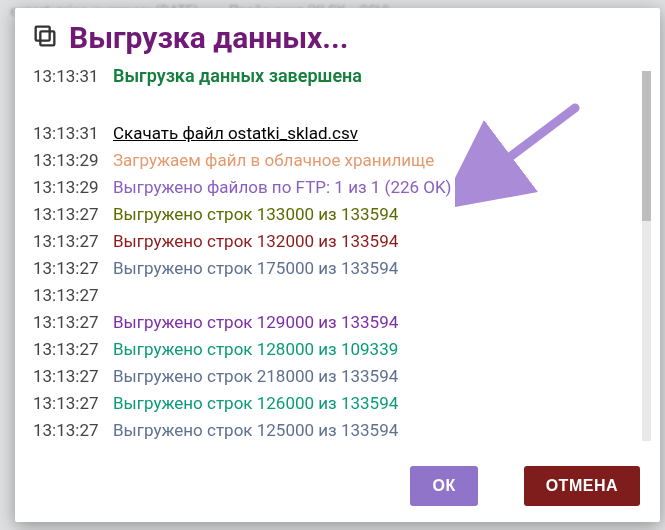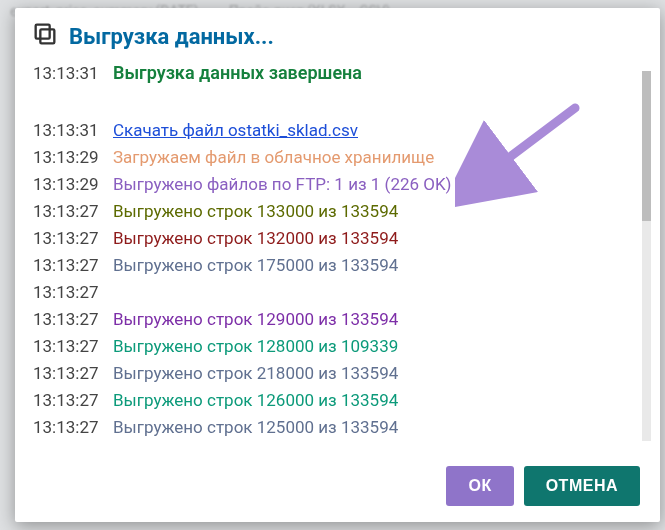--- a/index.html
+++ b/index.html
@@ -1,42 +1,42 @@
 <!DOCTYPE html>
 <html><head>
 <meta charset="utf-8">
 <style>
   html,body{margin:0;padding:0;width:665px;height:530px;background:#dcdfe2;font-family:"Segoe UI",Roboto,Arial,sans-serif;overflow:hidden;}
   .backdrop{position:absolute;inset:0;background:#e3e3e3;opacity:.35;}
   .bg-row{font-size:14px;color:#555;padding:3px 10px;filter:blur(1.2px);display:flex;gap:30px;}
   .modal{position:absolute;left:15px;top:8px;right:5px;bottom:8px;background:#fff;border-radius:2px;box-shadow:0 4px 18px rgba(0,0,0,.35);display:flex;flex-direction:column;}
   .hdr{display:flex;align-items:center;gap:10px;padding:12px 16px 8px 16px;}
   .hdr svg{flex:none;}
-  .title{font-size:22px;font-weight:700;color:#0369a1;}
+  .title{font-size:30px;font-weight:700;color:#701a75;}
   .body{flex:1;overflow:auto;padding:0 6px 4px 18px;position:relative;}
   .row{display:flex;align-items:flex-start;font-size:17px;line-height:26px;min-height:27px;}
   .ts{width:80px;flex:none;color:#444;}
   .msg{flex:1;}
   .lead .msg{font-weight:600;color:#15803d;font-size:18px;}
   .space{height:30px;}
-  .link{color:#1d4ed8;text-decoration:underline;}
+  .link{color:#000000;text-decoration:underline;}
   .c-peach{color:#e49a6f;}
   .c-purple{color:#8a5fc0;}
   .c-olive{color:#5c6a00;}
   .c-maroon{color:#8e1b1b;}
   .c-steel{color:#607090;}
   .c-orange{color:#df8b1f;}
   .c-violet{color:#7d2fa8;}
   .c-teal{color:#0c9a7a;}
   .scroll-track{position:absolute;top:63px;right:9px;width:9px;height:370px;background:#e9e9e9;}
   .scroll-thumb{width:100%;background:#bdbdbd;height:150px;}
   .ftr{display:flex;justify-content:flex-end;gap:10px;padding:12px 20px 16px 20px;}
-  .btn{border:none;border-radius:3px;font-size:16px;font-weight:700;letter-spacing:.5px;padding:11px 22px;color:#fff;cursor:pointer;}
+  .btn{border:none;border-radius:3px;font-size:16px;font-weight:700;letter-spacing:.5px;padding:11px 22px;color:#fff;cursor:pointer;margin-left:36px;}
   .btn-ok{background:#8f74c9;}
-  .btn-cancel{background:#0f766e;}
+  .btn-cancel{background:#7f1d1d;}
   .arrow{position:absolute;left:440px;top:90px;pointer-events:none;}
 </style>
 </head>
 <body>
 
 <div class="backdrop">
   <div class="bg-row">
       <span>export_price_summary (DATE)</span>
       <span>Прайс-лист (XLSX→CSV)</span>
     </div>

